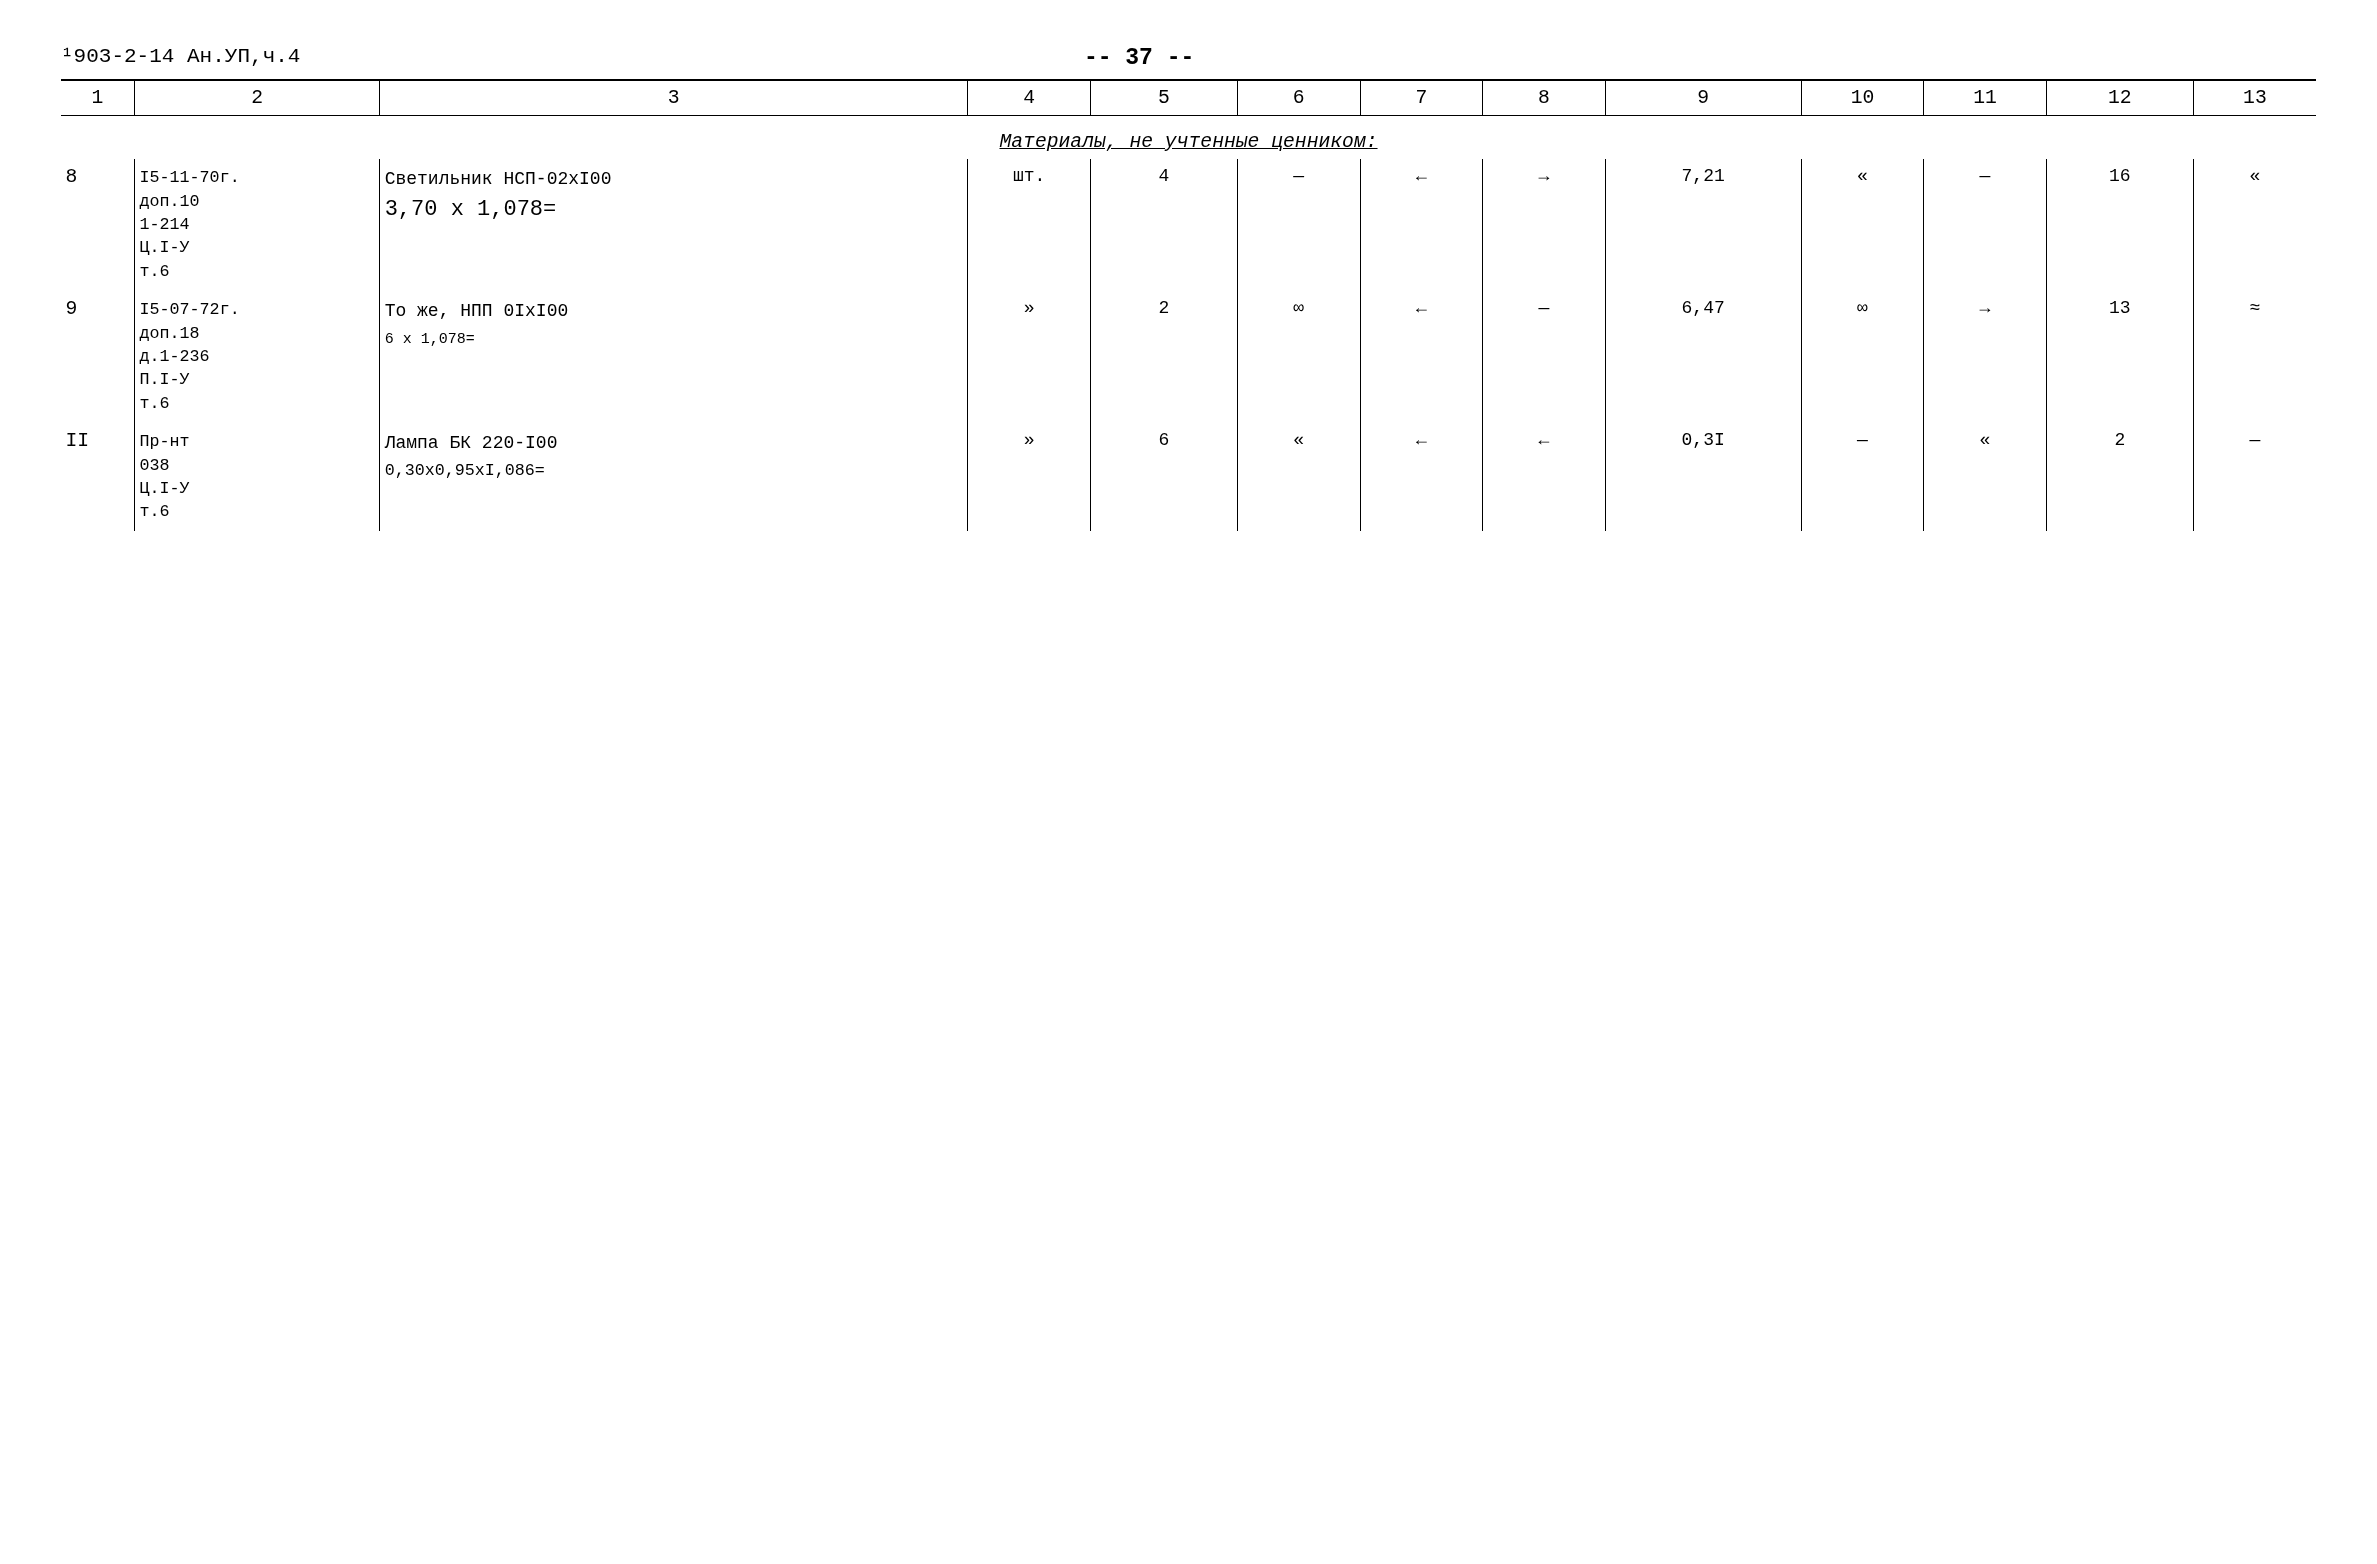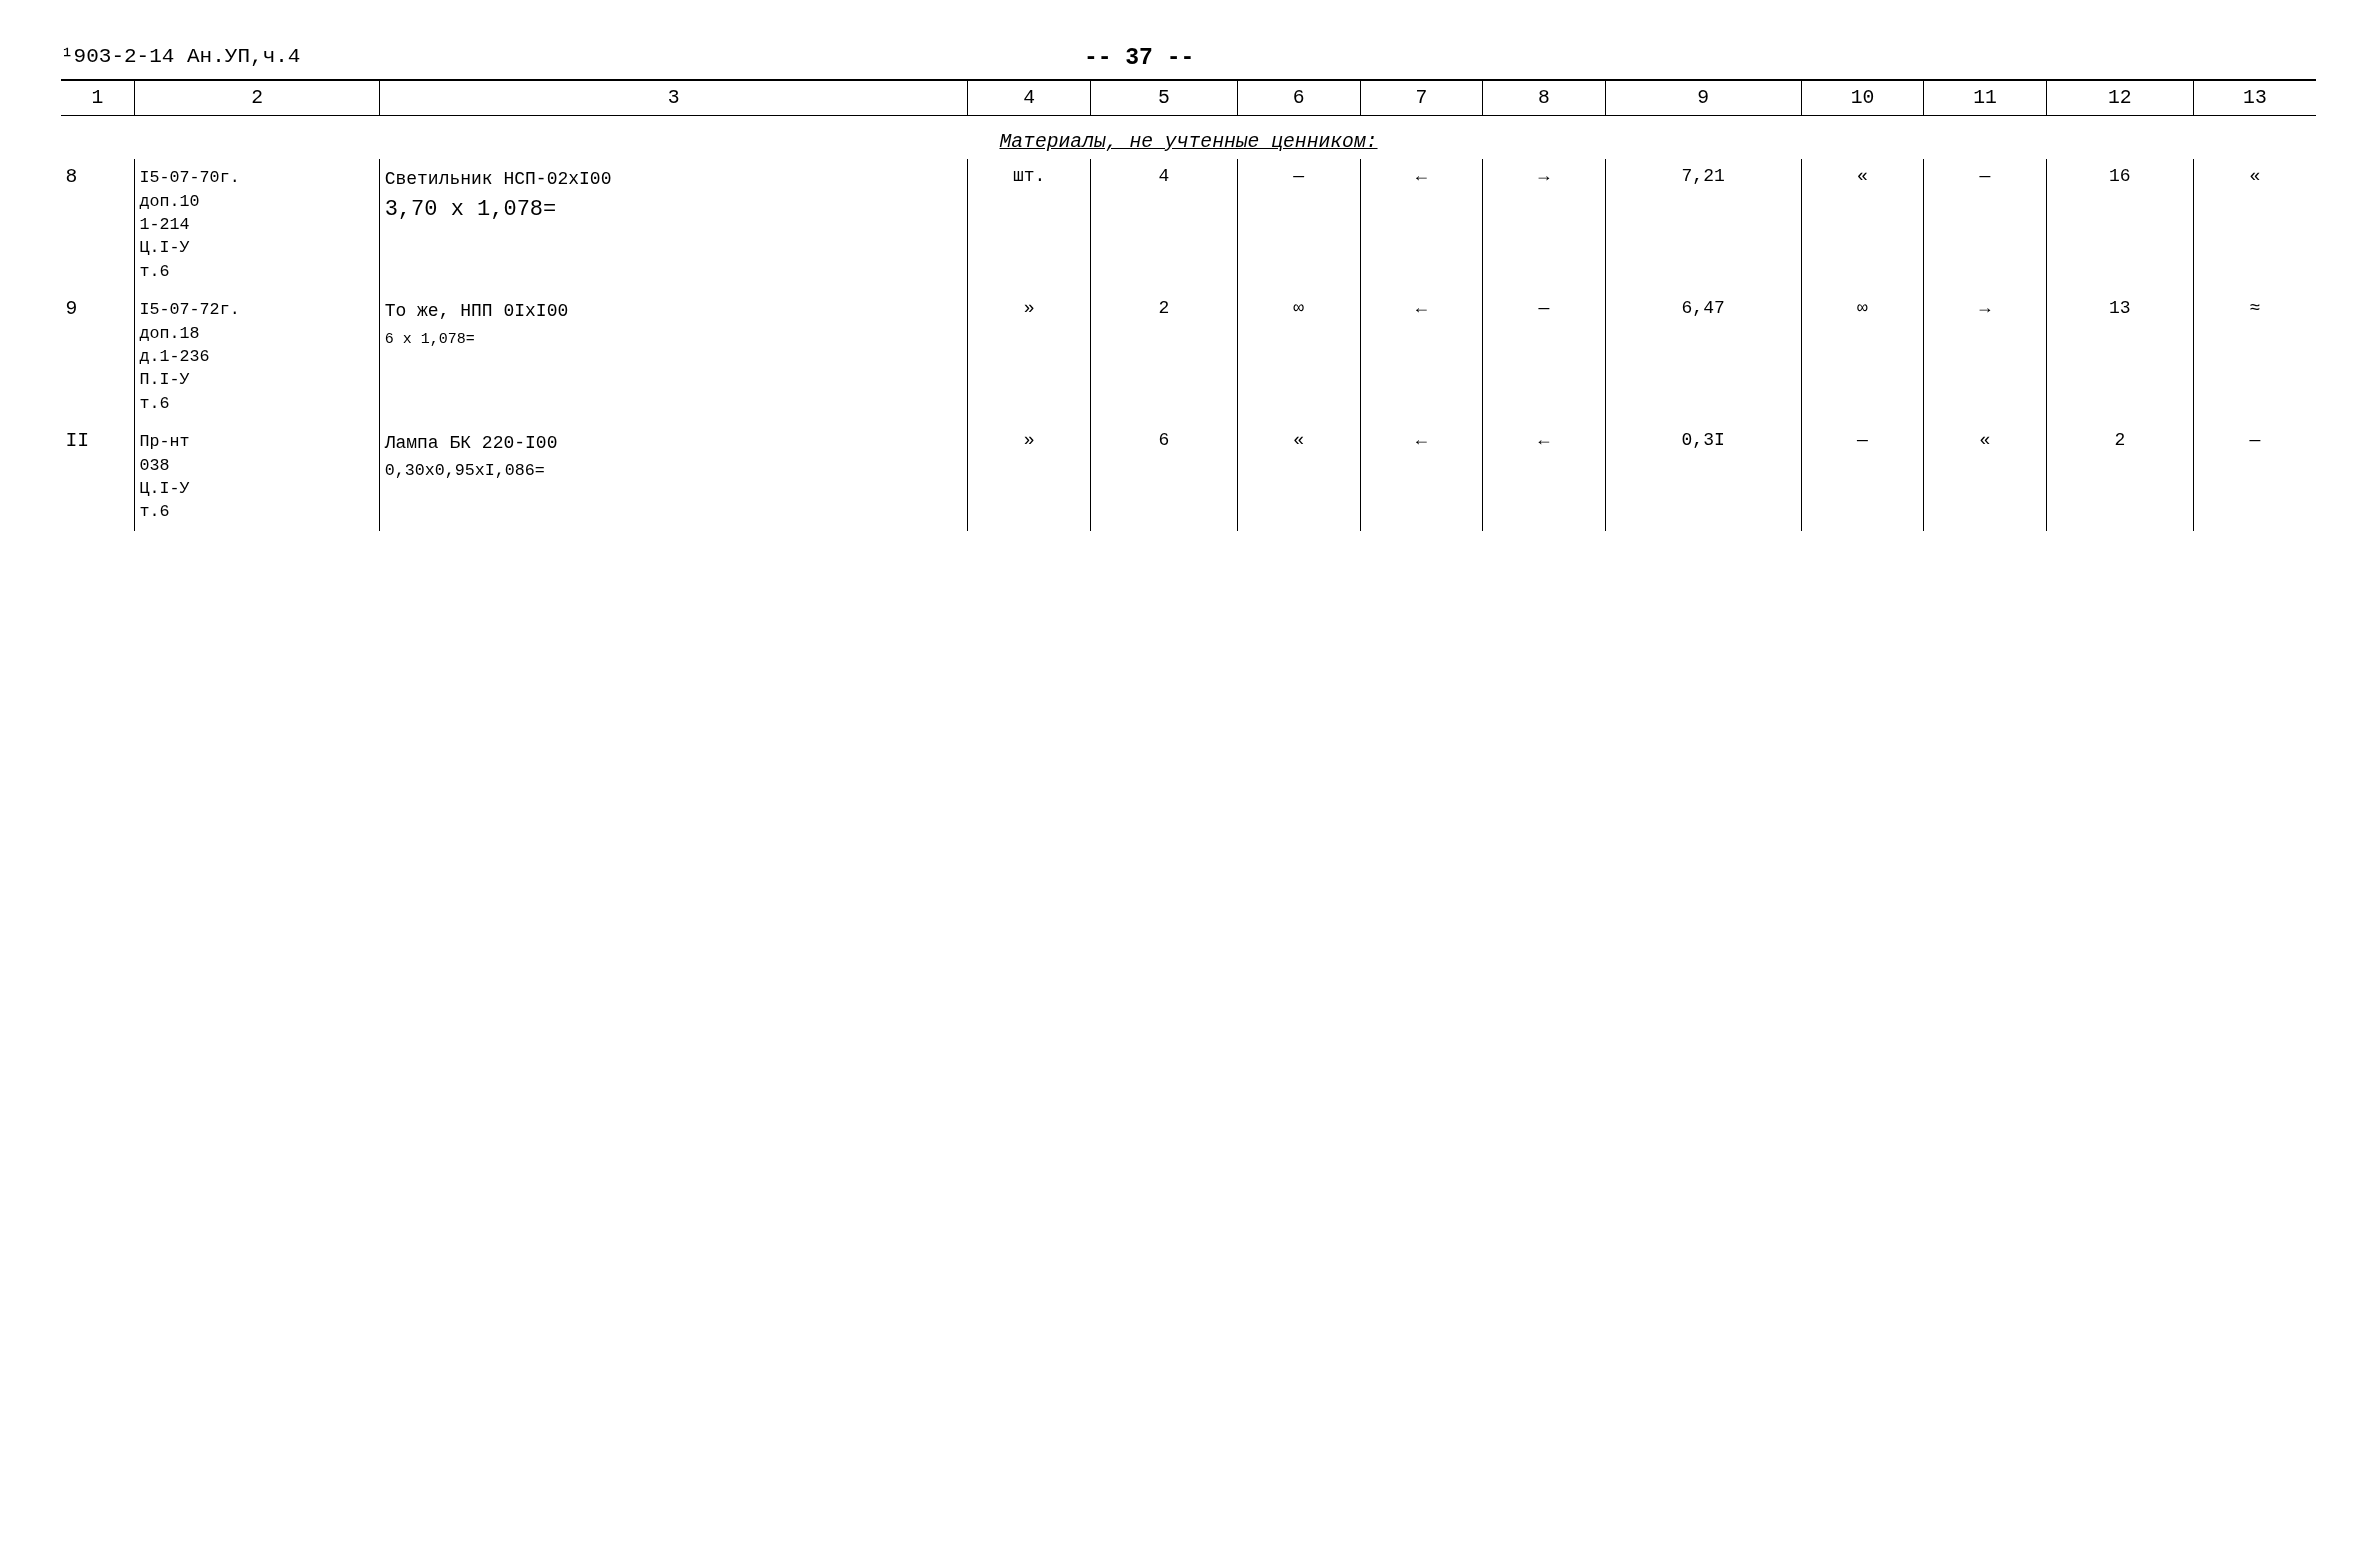--- a/index.html
+++ b/index.html
@@ -135,21 +135,21 @@
   <tbody>
 
     <tr class="section-header">
       <td colspan="13" style="text-align:center; padding: 15px 0 6px 0;">
         <span class="underline">Материалы, не учтенные ценником:</span>
       </td>
     </tr>
 
     <tr>
       <td class="col-1 row-num">8</td>
-      <td class="col-2 ref-text" style="white-space:pre-line;">I5-07-70г.
+      <td class="col-2 ref-text" style="white-space:pre-line;">I5-11-70г.
 доп.10
 1-214
 Ц.I-У
 т.6</td>
       <td class="col-3 desc-text">Светильник НСП-02хI00<br><span style="font-size:22px;">3,70 x 1,078=</span></td>
       <td class="col-4 center">шт.</td>
       <td class="col-5 center">4</td>
       <td class="col-6 center dash-cell">—</td>
       <td class="col-7 center dash-cell">←</td>
       <td class="col-8 center dash-cell">→</td>

